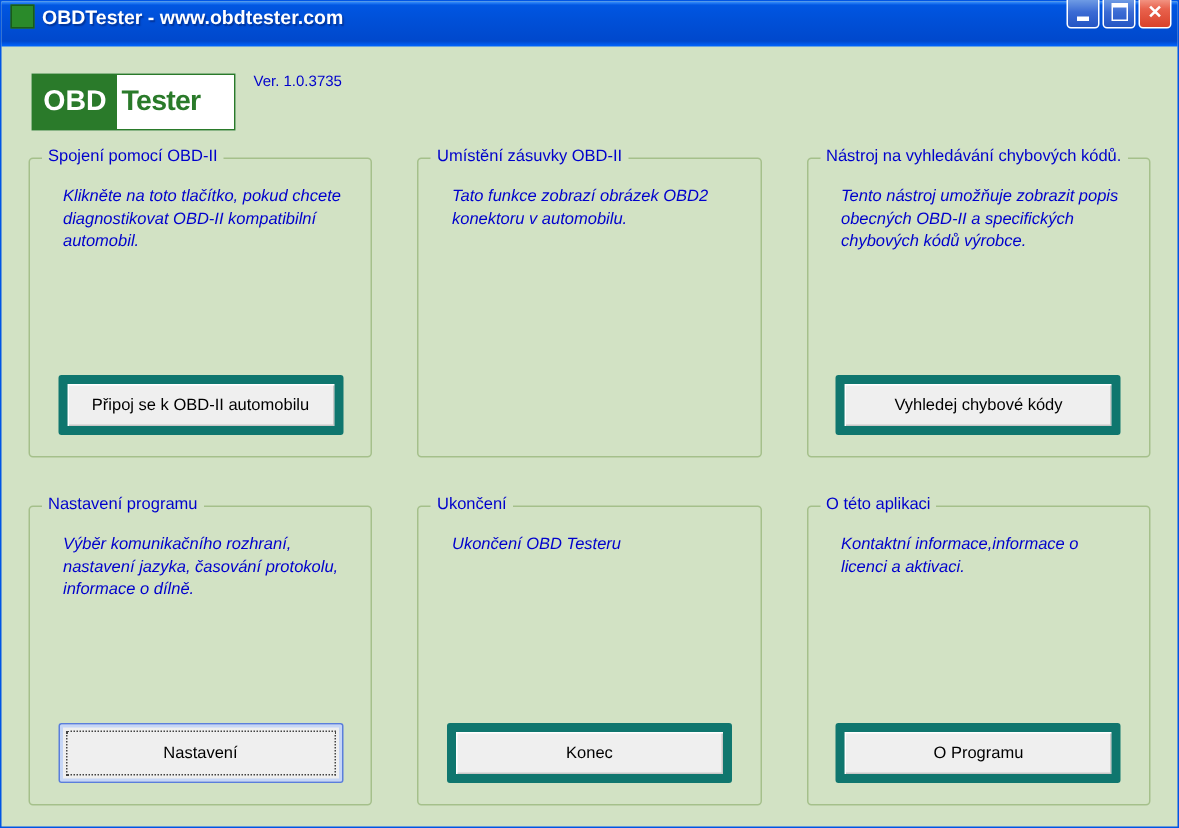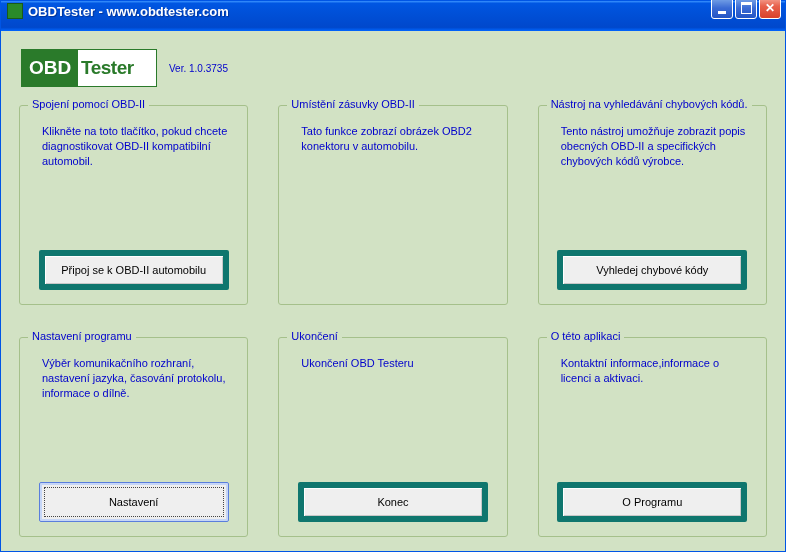--- a/index.html
+++ b/index.html
@@ -72,21 +72,21 @@
   .tb-btn.close::after { content: "✕"; font-size: 12px; line-height: 1; }
 
   .client {
     flex: 1;
     padding: 18px 18px 14px 18px;
     display: flex;
     flex-direction: column;
   }
   .header {
     display: flex;
-    align-items: center;
+    align-items: flex-start;
     gap: 12px;
     margin-bottom: 18px;
     margin-left: 2px;
   }
   .logo {
     width: 136px;
     height: 38px;
     border: 1px solid #2a7a2a;
     display: flex;
     align-items: center;
@@ -139,20 +139,21 @@
     padding: 0 4px;
     color: #0000cc;
     font-size: 11px;
   }
   .groupbox-desc {
     color: #0000cc;
     font-size: 11px;
     line-height: 1.35;
     padding: 0 6px 0 10px;
     flex: 1;
+    font-style: italic;
   }
   .groupbox-btnwrap {
     display: flex;
     justify-content: center;
     padding-top: 10px;
   }
   .winbtn {
     width: 190px;
     height: 40px;
     background: #efefef;

